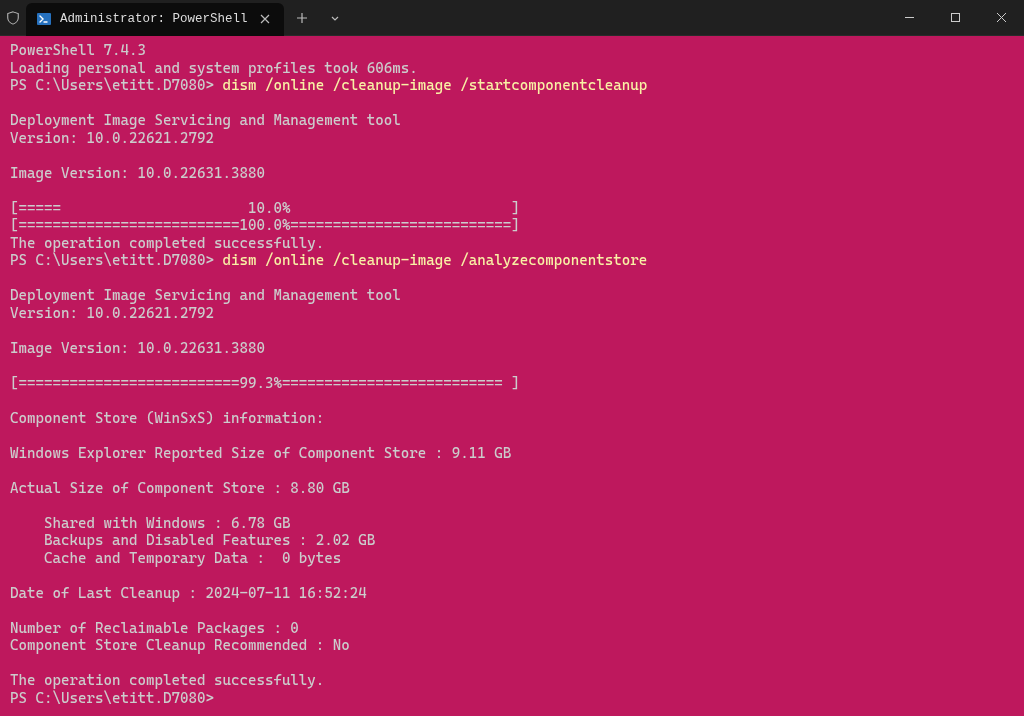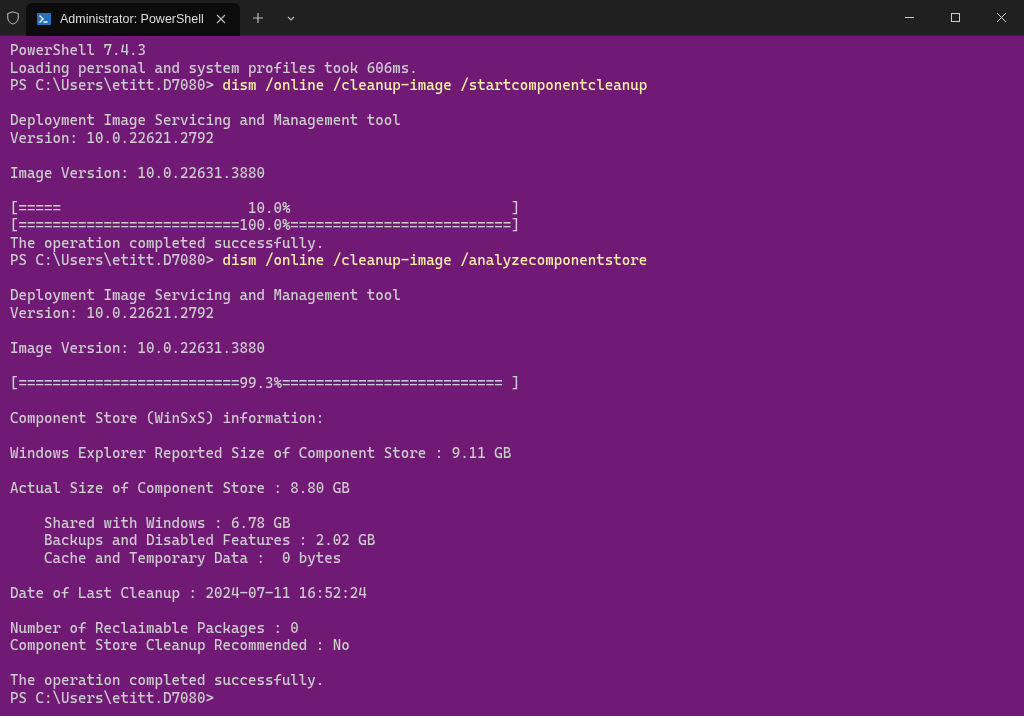--- a/index.html
+++ b/index.html
@@ -50,21 +50,21 @@
     .tab-icon {
       width: 16px;
       height: 16px;
       display: flex;
       align-items: center;
       justify-content: center;
     }
     .tab-title {
       color: #ddd;
       font-size: 12.5px;
-      font-family: Liberation Sans, sans-serif;
+      font-family: Liberation Mono, monospace;
       flex: 1;
     }
     .tab-close {
       color: #bbb;
       font-size: 14px;
       width: 18px;
       height: 18px;
       display: flex;
       align-items: center;
       justify-content: center;
@@ -99,21 +99,21 @@
       width: 46px;
       height: 36px;
       display: flex;
       align-items: center;
       justify-content: center;
       color: #bbb;
       cursor: pointer;
       font-family: 'Segoe UI', sans-serif;
     }
     .terminal {
-      background: #701a75;
+      background: #be185d;
       height: calc(716px - 36px);
       padding: 6px 10px;
       color: #cccccc;
       font-size: 14.5px;
       line-height: 17.5px;
       white-space: pre;
       overflow-y: auto;
       font-family: 'Cascadia Mono', 'Consolas', monospace;
       position: relative;
     }

